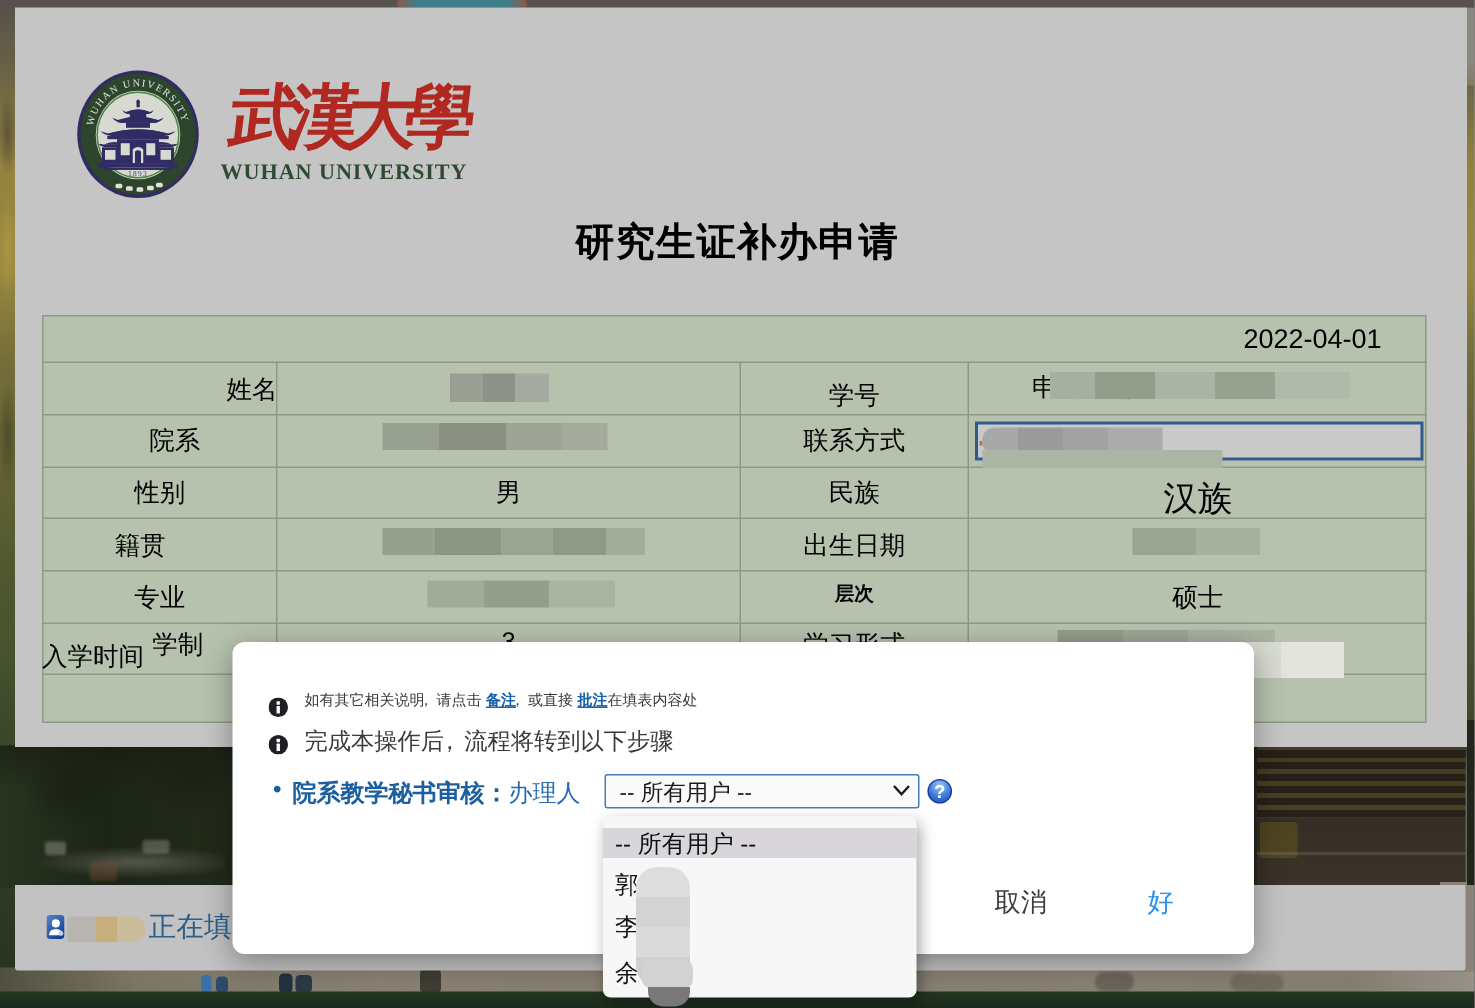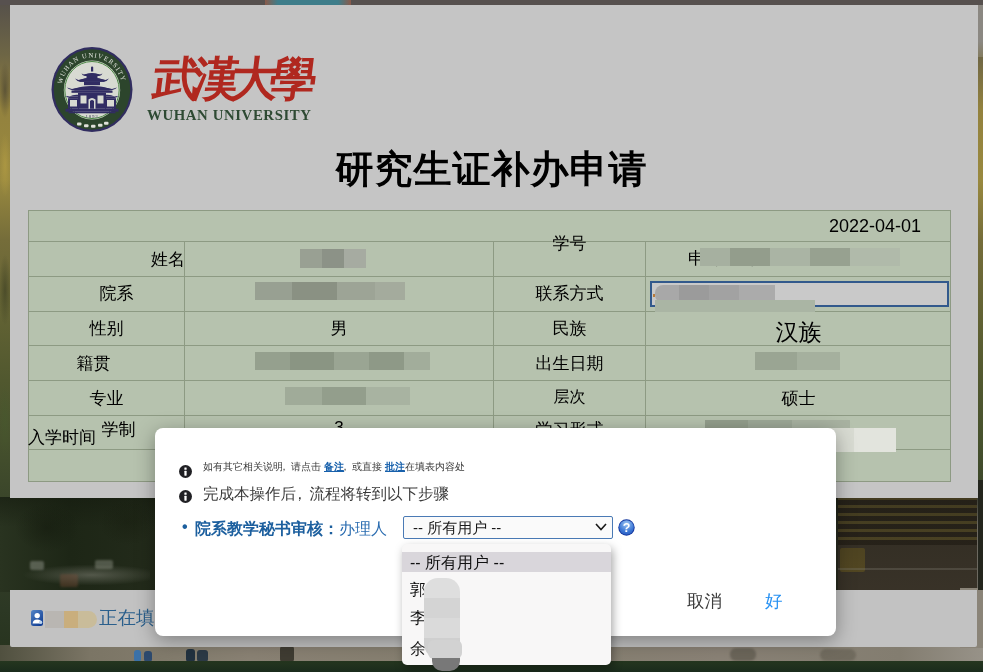--- a/index.html
+++ b/index.html
@@ -119,21 +119,21 @@
   <text x="41" y="71.5" font-size="5" fill="#3c3f56" text-anchor="middle" font-family="Liberation Serif,serif" letter-spacing="0.8">1893</text>
 </svg>
 
 <div class="abs" style="left:153px;top:50px;width:175px;height:60px;color:#b0281f;
   font-family:'Liberation Serif',serif;font-size:47px;font-weight:600;
   transform:skewX(-7deg);letter-spacing:-8px;line-height:58px;">武漢大學</div>
 <div class="abs" style="left:147px;top:107px;width:180px;color:#2e4a33;
   font-family:'Liberation Serif',serif;font-size:14.8px;font-weight:bold;letter-spacing:0.6px;">WUHAN UNIVERSITY</div>
 
 <div class="abs" style="left:0;top:144px;width:983px;text-align:center;
-  font-size:38px;font-weight:bold;color:#000;letter-spacing:1px;">研究生证补办申请</div>
+  font-size:26px;font-weight:bold;color:#000;letter-spacing:1px;">研究生证补办申请</div>
 
 <div class="abs" id="tbl" style="left:28px;top:210px;width:923px;height:272px;background:#b6c2ae;border:1px solid #8d9a83;"></div>
 
 <div class="abs" style="left:28px;top:241px;width:923px;height:1px;background:#8d9a83;"></div>
 <div class="abs" style="left:28px;top:276px;width:923px;height:1px;background:#8d9a83;"></div>
 <div class="abs" style="left:28px;top:311px;width:923px;height:1px;background:#8d9a83;"></div>
 <div class="abs" style="left:28px;top:345px;width:923px;height:1px;background:#8d9a83;"></div>
 <div class="abs" style="left:28px;top:380px;width:923px;height:1px;background:#8d9a83;"></div>
 <div class="abs" style="left:28px;top:415px;width:923px;height:1px;background:#8d9a83;"></div>
 <div class="abs" style="left:28px;top:449px;width:923px;height:1px;background:#8d9a83;"></div>
@@ -145,25 +145,25 @@
 <div class="abs" style="left:829px;top:216px;font-size:18px;color:#000;">2022-04-01</div>
 
 <div class="abs lbl" style="left:28px;top:248px;width:157px;text-align:right;font-size:17px;">姓名</div>
 <div class="abs lbl" style="left:28px;top:282px;width:157px;text-align:center;font-size:17px;padding-left:20px;">院系</div>
 <div class="abs lbl" style="left:28px;top:317px;width:157px;text-align:center;font-size:17px;">性别</div>
 <div class="abs lbl" style="left:28px;top:352px;width:131px;text-align:center;font-size:17px;">籍贯</div>
 <div class="abs lbl" style="left:28px;top:387px;width:157px;text-align:center;font-size:17px;">专业</div>
 <div class="abs lbl" style="left:40px;top:418px;width:157px;text-align:center;font-size:17px;">学制</div>
 <div class="abs lbl" style="left:28px;top:426px;width:157px;text-align:left;font-size:17px;">入学时间</div>
 
-<div class="abs lbl" style="left:494px;top:232px;width:151px;text-align:center;font-size:17px;">学号</div>
+<div class="abs lbl" style="left:494px;top:252px;width:151px;text-align:center;font-size:17px;">学号</div>
 <div class="abs lbl" style="left:494px;top:282px;width:151px;text-align:center;font-size:17px;">联系方式</div>
 <div class="abs lbl" style="left:494px;top:317px;width:151px;text-align:center;font-size:17px;">民族</div>
 <div class="abs lbl" style="left:494px;top:352px;width:151px;text-align:center;font-size:17px;">出生日期</div>
-<div class="abs lbl" style="left:494px;top:387px;width:151px;text-align:center;font-size:16px;">层次</div>
+<div class="abs lbl" style="left:494px;top:387px;width:151px;text-align:center;font-size:13px;font-weight:bold;">层次</div>
 <div class="abs lbl" style="left:494px;top:418px;width:151px;text-align:center;font-size:17px;">学习形式</div>
 
 <div class="abs" style="left:185px;top:317px;width:308px;text-align:center;font-size:17px;">男</div>
 <div class="abs" style="left:646px;top:317px;width:305px;text-align:center;font-size:23px;">汉族</div>
 <div class="abs" style="left:646px;top:387px;width:305px;text-align:center;font-size:17px;">硕士</div>
 <div class="abs" style="left:185px;top:418px;width:308px;text-align:center;font-size:17px;">3</div>
 
 <div class="abs" style="left:300px;top:249px;width:66px;height:19px;background:linear-gradient(to right,#99a093 0 33%,#8c9287 33% 66%,#a6aba1 66%);"></div>
 <div class="abs" style="left:700px;top:248px;width:200px;height:18px;background:linear-gradient(to right,#a6b0a0 0 15%,#939d8c 15% 35%,#aab4a4 35% 55%,#97a190 55% 75%,#b0baaa 75%);"></div>
 <div class="abs" style="left:255px;top:282px;width:150px;height:18px;background:linear-gradient(to right,#98a092 0 25%,#8a9183 25% 55%,#9da496 55% 80%,#a4ab9d 80%);"></div>
@@ -235,18 +235,18 @@
 <div class="abs" style="left:402px;top:552px;width:209px;height:20px;background:#d9d6db;"></div>
 <div class="abs" style="left:410px;top:553px;font-size:16px;color:#111;">-- 所有用户 --</div>
 <div class="abs" style="left:410px;top:580px;font-size:16px;color:#111;">郭</div>
 <div class="abs" style="left:410px;top:608px;font-size:16px;color:#111;">李</div>
 <div class="abs" style="left:410px;top:639px;font-size:16px;color:#111;">余</div>
 
 <div class="abs" style="left:424px;top:578px;width:36px;height:80px;border-radius:14px;background:linear-gradient(to bottom,#dedede 0 25%,#d4d4d4 25% 50%,#dadada 50% 75%,#cfcfcf 75%);"></div>
 <div class="abs" style="left:428px;top:640px;width:34px;height:19px;border-radius:6px;background:#d2d2d2;"></div>
 <div class="abs" style="left:432px;top:658px;width:28px;height:13px;border-radius:0 0 10px 10px;background:#787878;"></div>
 
-<div class="abs" style="left:663px;top:589px;font-size:17.5px;color:#3c3c3c;margin-left:24px;">取消</div>
+<div class="abs" style="left:663px;top:589px;font-size:17.5px;color:#3c3c3c;">取消</div>
 <div class="abs" style="left:765px;top:589px;font-size:17.5px;color:#2590f2;">好</div>
 
 <style>
 .lbl { color:#000; }
 </style>
 
 </body></html>

